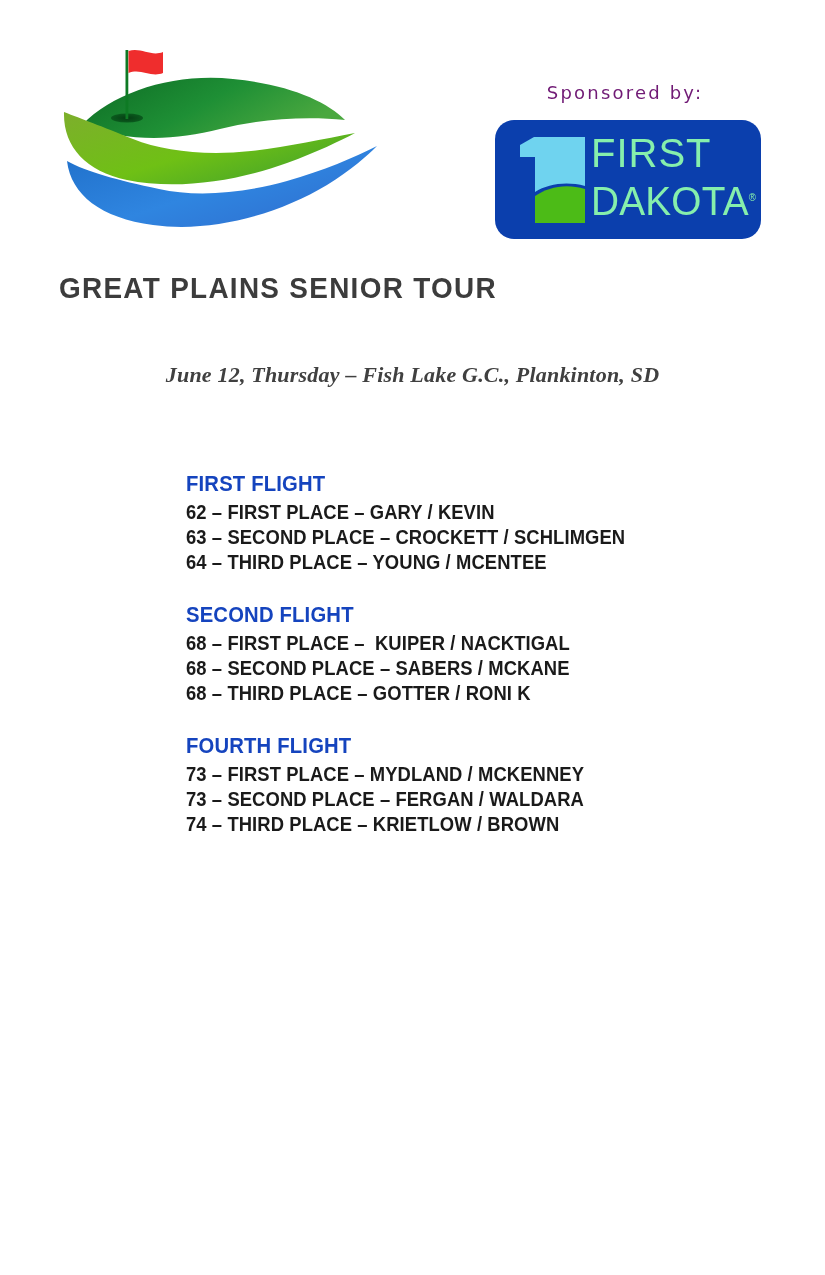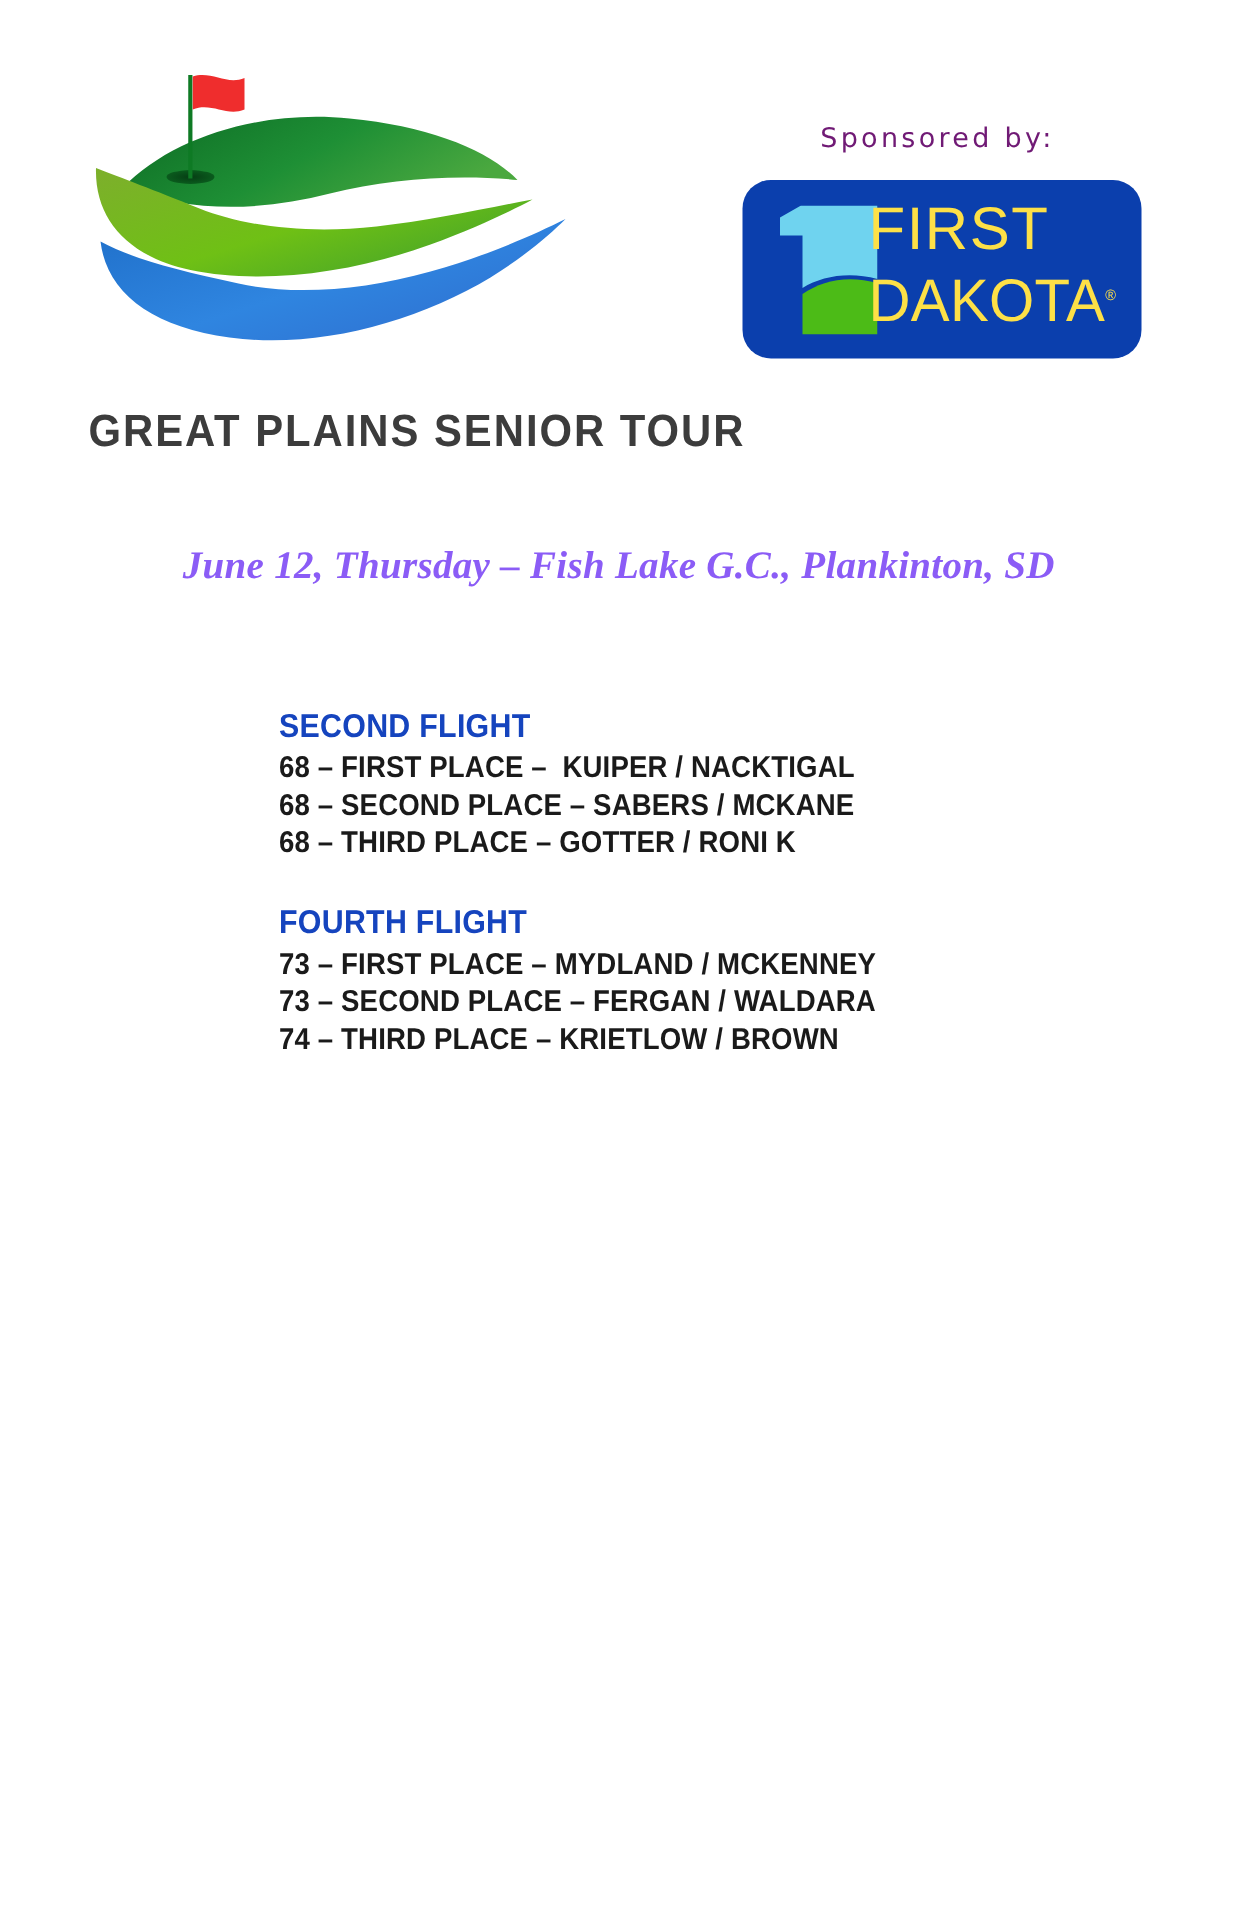--- a/index.html
+++ b/index.html
@@ -93,24 +93,24 @@
   }
   .fd-mark {
     position: absolute;
     left: 19px;
     top: 17px;
     width: 71px;
     height: 86px;
   }
   .fd-words {
     position: absolute;
-    left: 84px;
+    left: 96px;
     top: 12px;
     width: 160px;
-    color: #fde047;
+    color: #86efac;
   }
   .fd-first {
     font-family: "Liberation Sans", sans-serif;
     font-weight: 400;
     font-size: 40px;
     line-height: 43px;
     letter-spacing: 1px;
   }
   .fd-dakota {
     font-family: "Liberation Sans", sans-serif;
@@ -132,22 +132,22 @@
   
   .event-title {
     position: absolute;
     left: 0;
     top: 362px;
     width: 825px;
     text-align: center;
     font-family: "Liberation Serif", "DejaVu Serif", serif;
     font-weight: bold;
     font-style: italic;
-    font-size: 26px;
-    color: #8b5cf6;
+    font-size: 22px;
+    color: #404040;
     letter-spacing: 0.2px;
   }
 
   
   .results {
     position: absolute;
     left: 186px;
     top: 470px;
     width: 560px;
   }
@@ -247,20 +247,26 @@
           <div class="fd-dakota"><span>DAKOTA</span><span class="fd-reg">®</span></div>
         </div>
       </div>
     </div>
   </div>
 
   <div class="event-title">June 12, Thursday – Fish Lake G.C., Plankinton, SD</div>
 
   <div class="results">
 
+    <div class="flight">
+      <div class="flight-heading">FIRST FLIGHT</div>
+      <div class="flight-row">62 – FIRST PLACE – GARY / KEVIN</div>
+      <div class="flight-row">63 – SECOND PLACE – CROCKETT / SCHLIMGEN</div>
+      <div class="flight-row">64 – THIRD PLACE – YOUNG / MCENTEE</div>
+    </div>
 
     <div class="flight">
       <div class="flight-heading">SECOND FLIGHT</div>
       <div class="flight-row">68 – FIRST PLACE –  KUIPER / NACKTIGAL</div>
       <div class="flight-row">68 – SECOND PLACE – SABERS / MCKANE</div>
       <div class="flight-row">68 – THIRD PLACE – GOTTER / RONI K</div>
     </div>
 
 
     <div class="flight">

